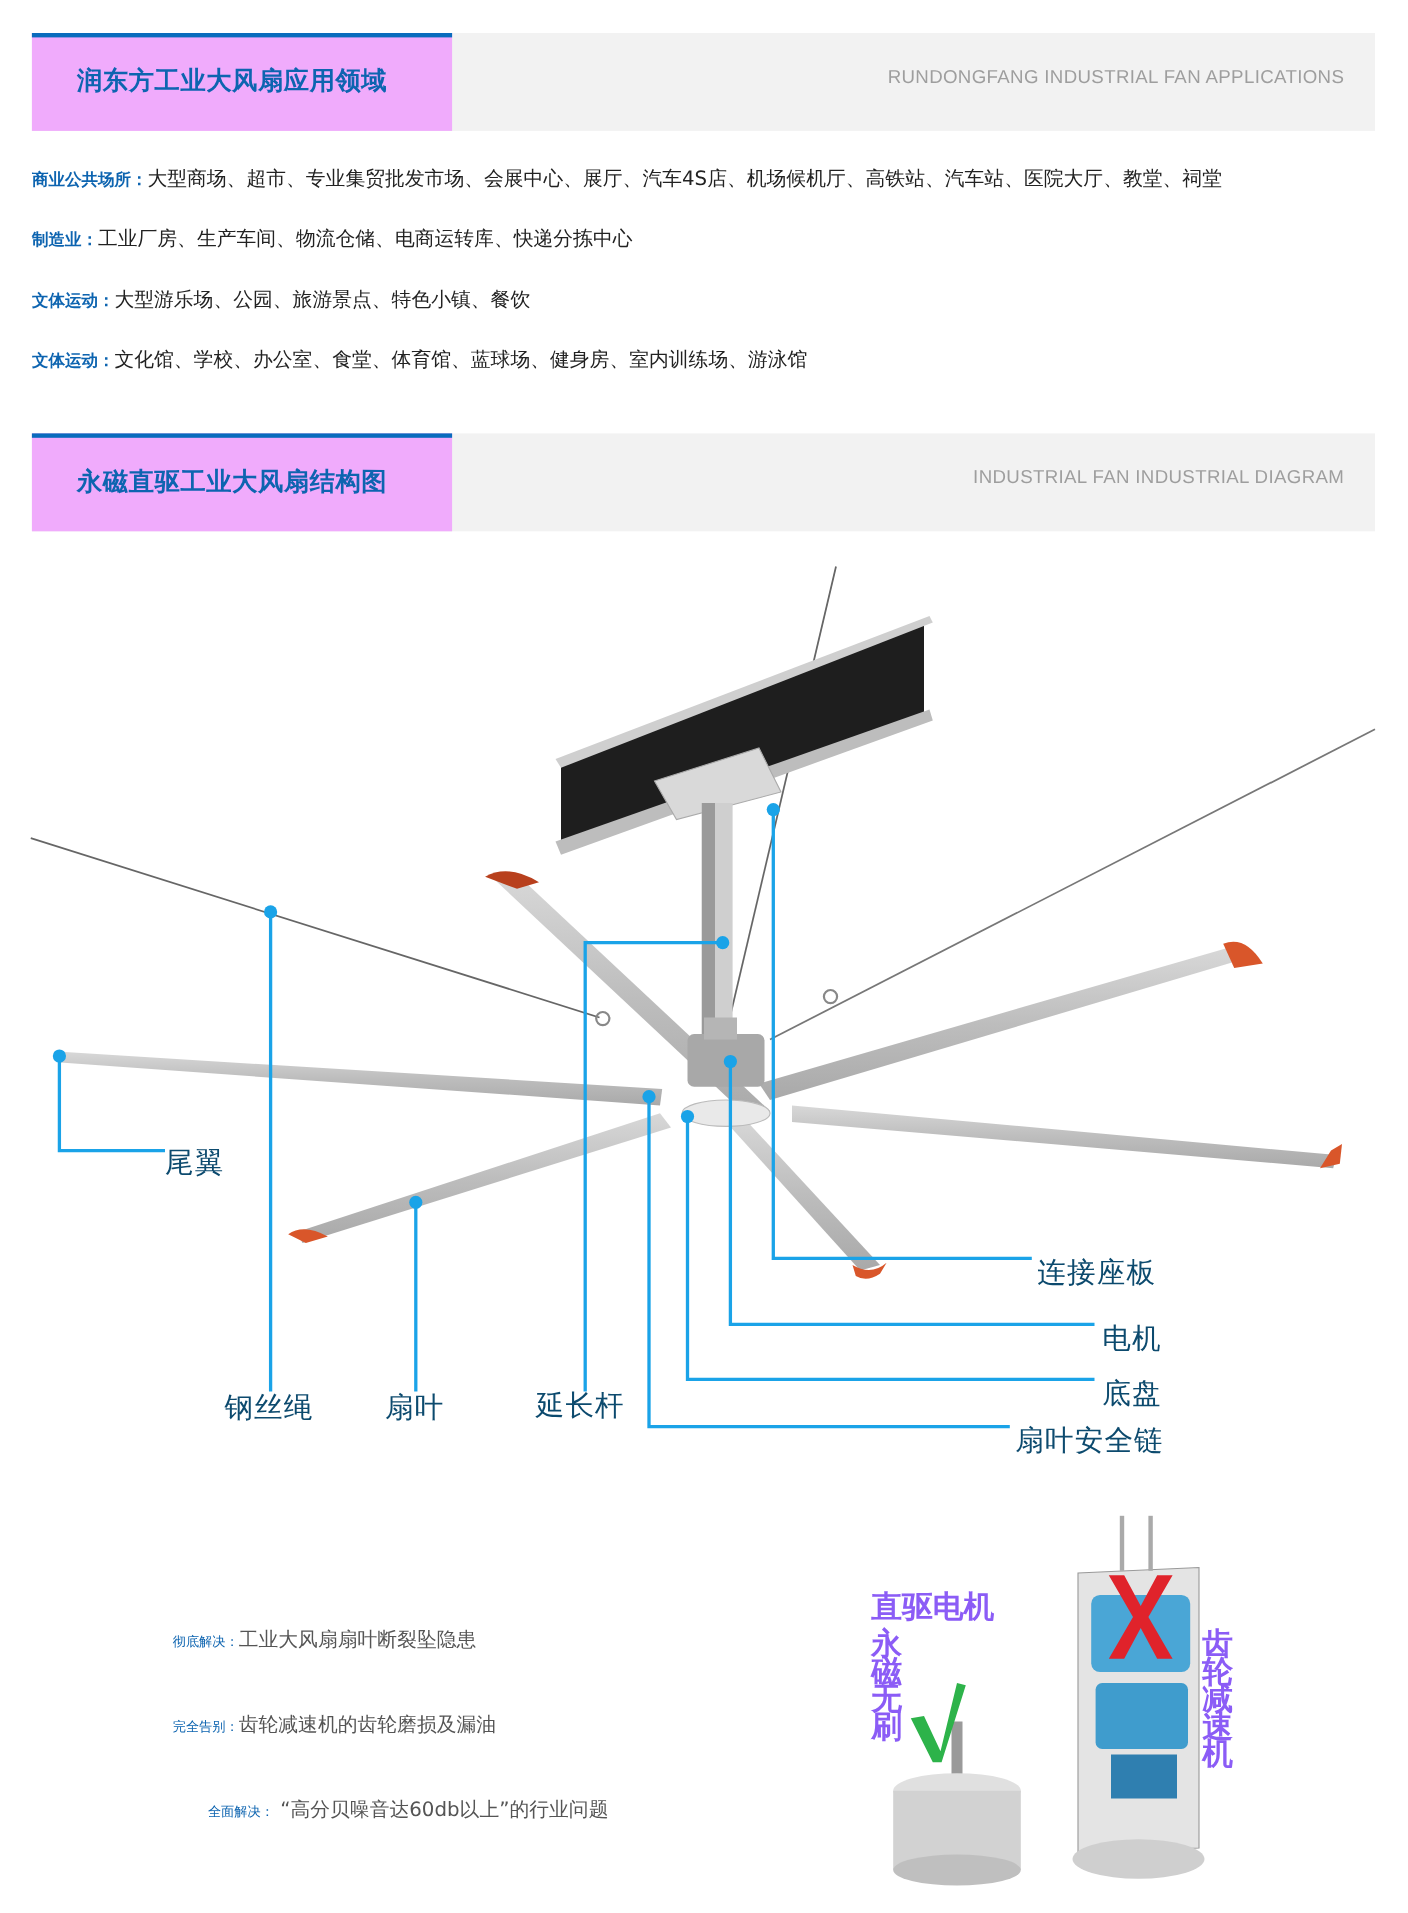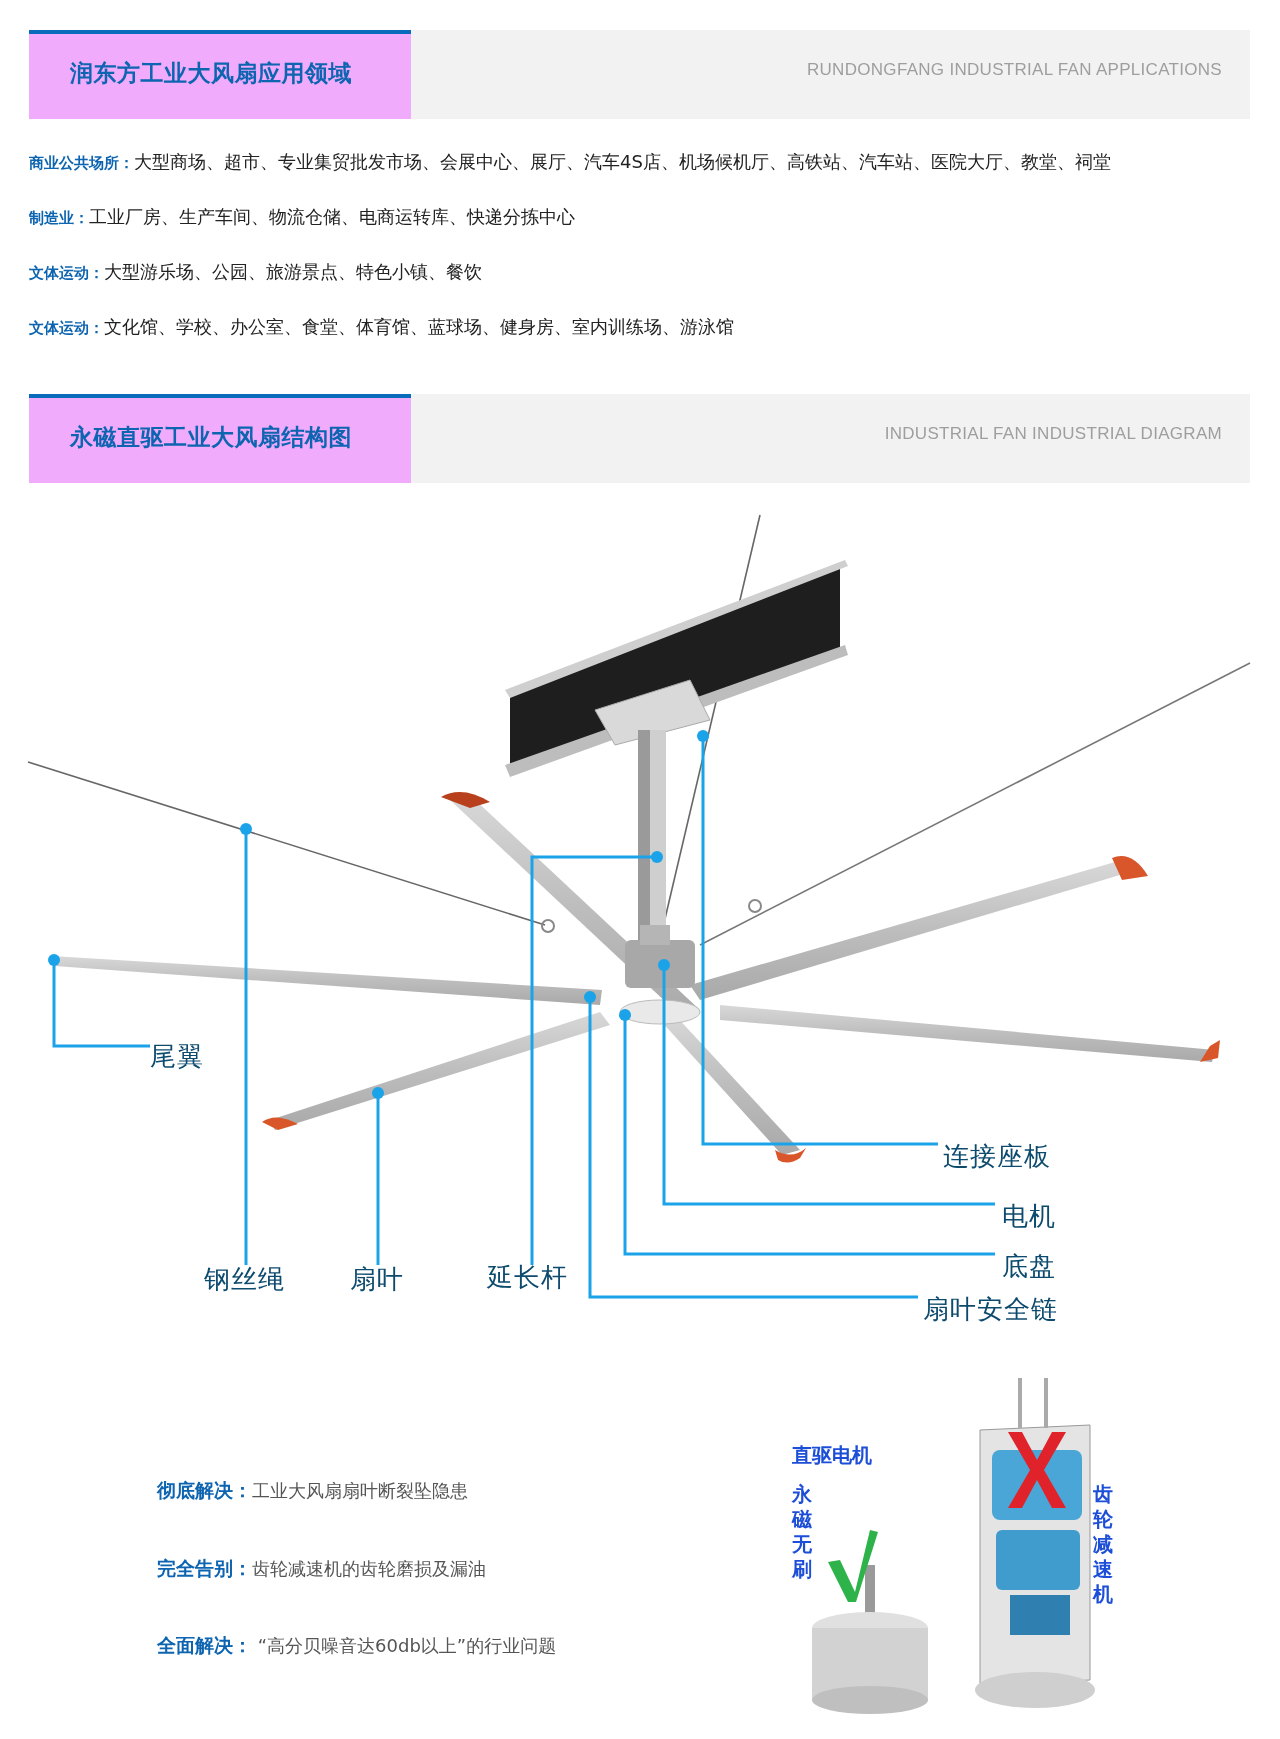--- a/index.html
+++ b/index.html
@@ -16,23 +16,23 @@
 
   .app-row { position:absolute; left:29px; font-size:18px; color:#222; white-space:nowrap; }
   .app-row .lbl { color:#0d64b0; font-weight:bold; font-size:15px; }
 
   .diagram { position:absolute; left:0; top:500px; width:1280px; height:850px; }
   .diagram svg { position:absolute; left:0; top:0; }
 
   .callout { position:absolute; font-size:26px; color:#0c4a6e; white-space:nowrap; letter-spacing:1px;margin-top:11px; }
 
   .sol-row { position:absolute; left:157px; font-size:18px; color:#555; white-space:nowrap; }
-  .sol-row .lbl { color:#0d64b0; font-weight:bold; font-size:19px; }
+  .sol-row .lbl { color:#0d64b0; font-weight:normal; font-size:12px; }
 
-  .motor-txt { position:absolute; font-size:20px; font-weight:bold; color:#1d4ed8; white-space:nowrap; }
+  .motor-txt { position:absolute; font-size:28px; font-weight:bold; color:#8b5cf6; white-space:nowrap; }
   .vert { line-height:25px; width:24px; white-space:normal; word-break:break-all; }
 </style>
 </head>
 <body>
 
 <div class="sec-header" style="top:30px;">
   <div class="tab">
     <span>润东方工业大风扇应用领域</span>
   </div>
   <div class="en">RUNDONGFANG INDUSTRIAL FAN APPLICATIONS</div>
@@ -129,21 +129,21 @@
   <div class="callout" style="left:1002px; top:738px;">底盘</div>
   <div class="callout" style="left:923px; top:781px;">扇叶安全链</div>
 </div>
 
 <div class="sol-row" style="top:1478px;">
   <span class="lbl">彻底解决：</span><span>工业大风扇扇叶断裂坠隐患</span>
 </div>
 <div class="sol-row" style="top:1556px;">
   <span class="lbl">完全告别：</span><span>齿轮减速机的齿轮磨损及漏油</span>
 </div>
-<div class="sol-row" style="top:1633px;">
+<div class="sol-row" style="top:1633px;margin-left:32px;">
   <span class="lbl">全面解决：</span><span> “高分贝噪音达60db以上”的行业问题</span>
 </div>
 
 <div style="position:absolute; left:760px; top:1370px; width:520px; height:369px;">
   <svg width="520" height="369" style="position:absolute;left:0;top:0;">
 
     <rect x="105" y="195" width="10" height="60" fill="#9a9a9a"></rect>
     <ellipse cx="110" cy="258" rx="58" ry="16" fill="#e0e0e0"></ellipse>
     <rect x="52" y="258" width="116" height="72" fill="#d2d2d2"></rect>
     <ellipse cx="110" cy="330" rx="58" ry="14" fill="#bfbfbf"></ellipse>

